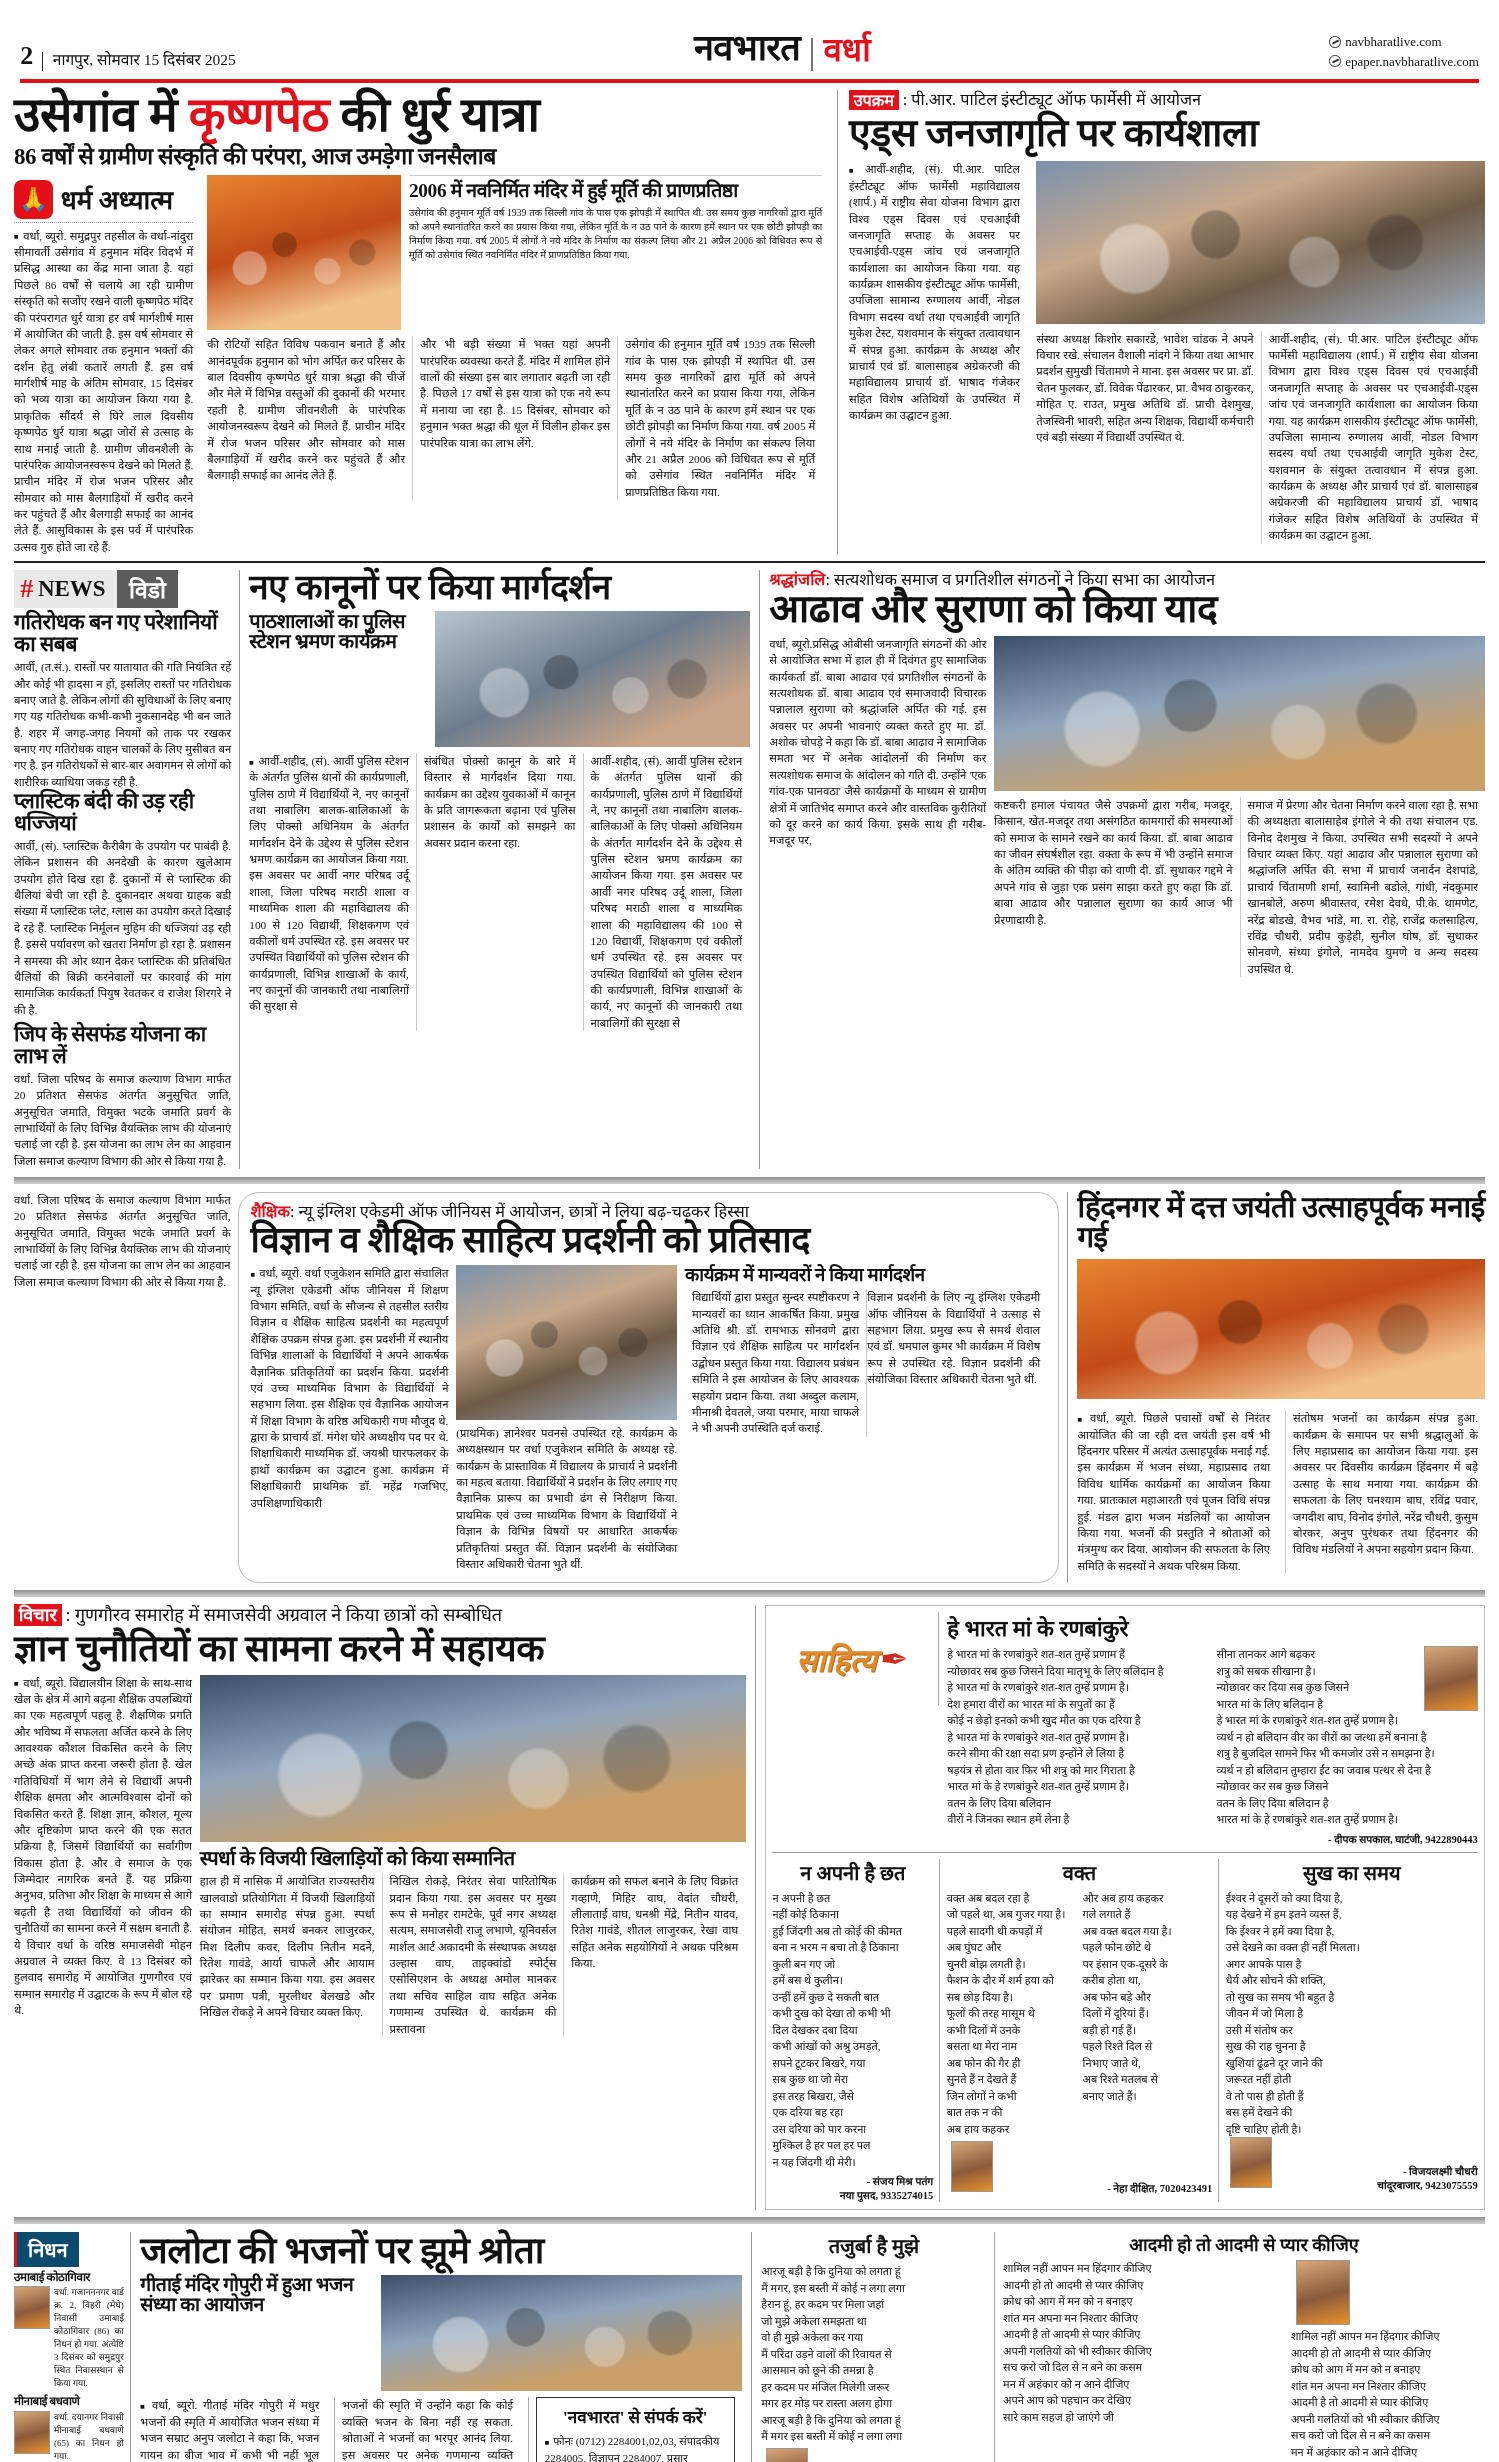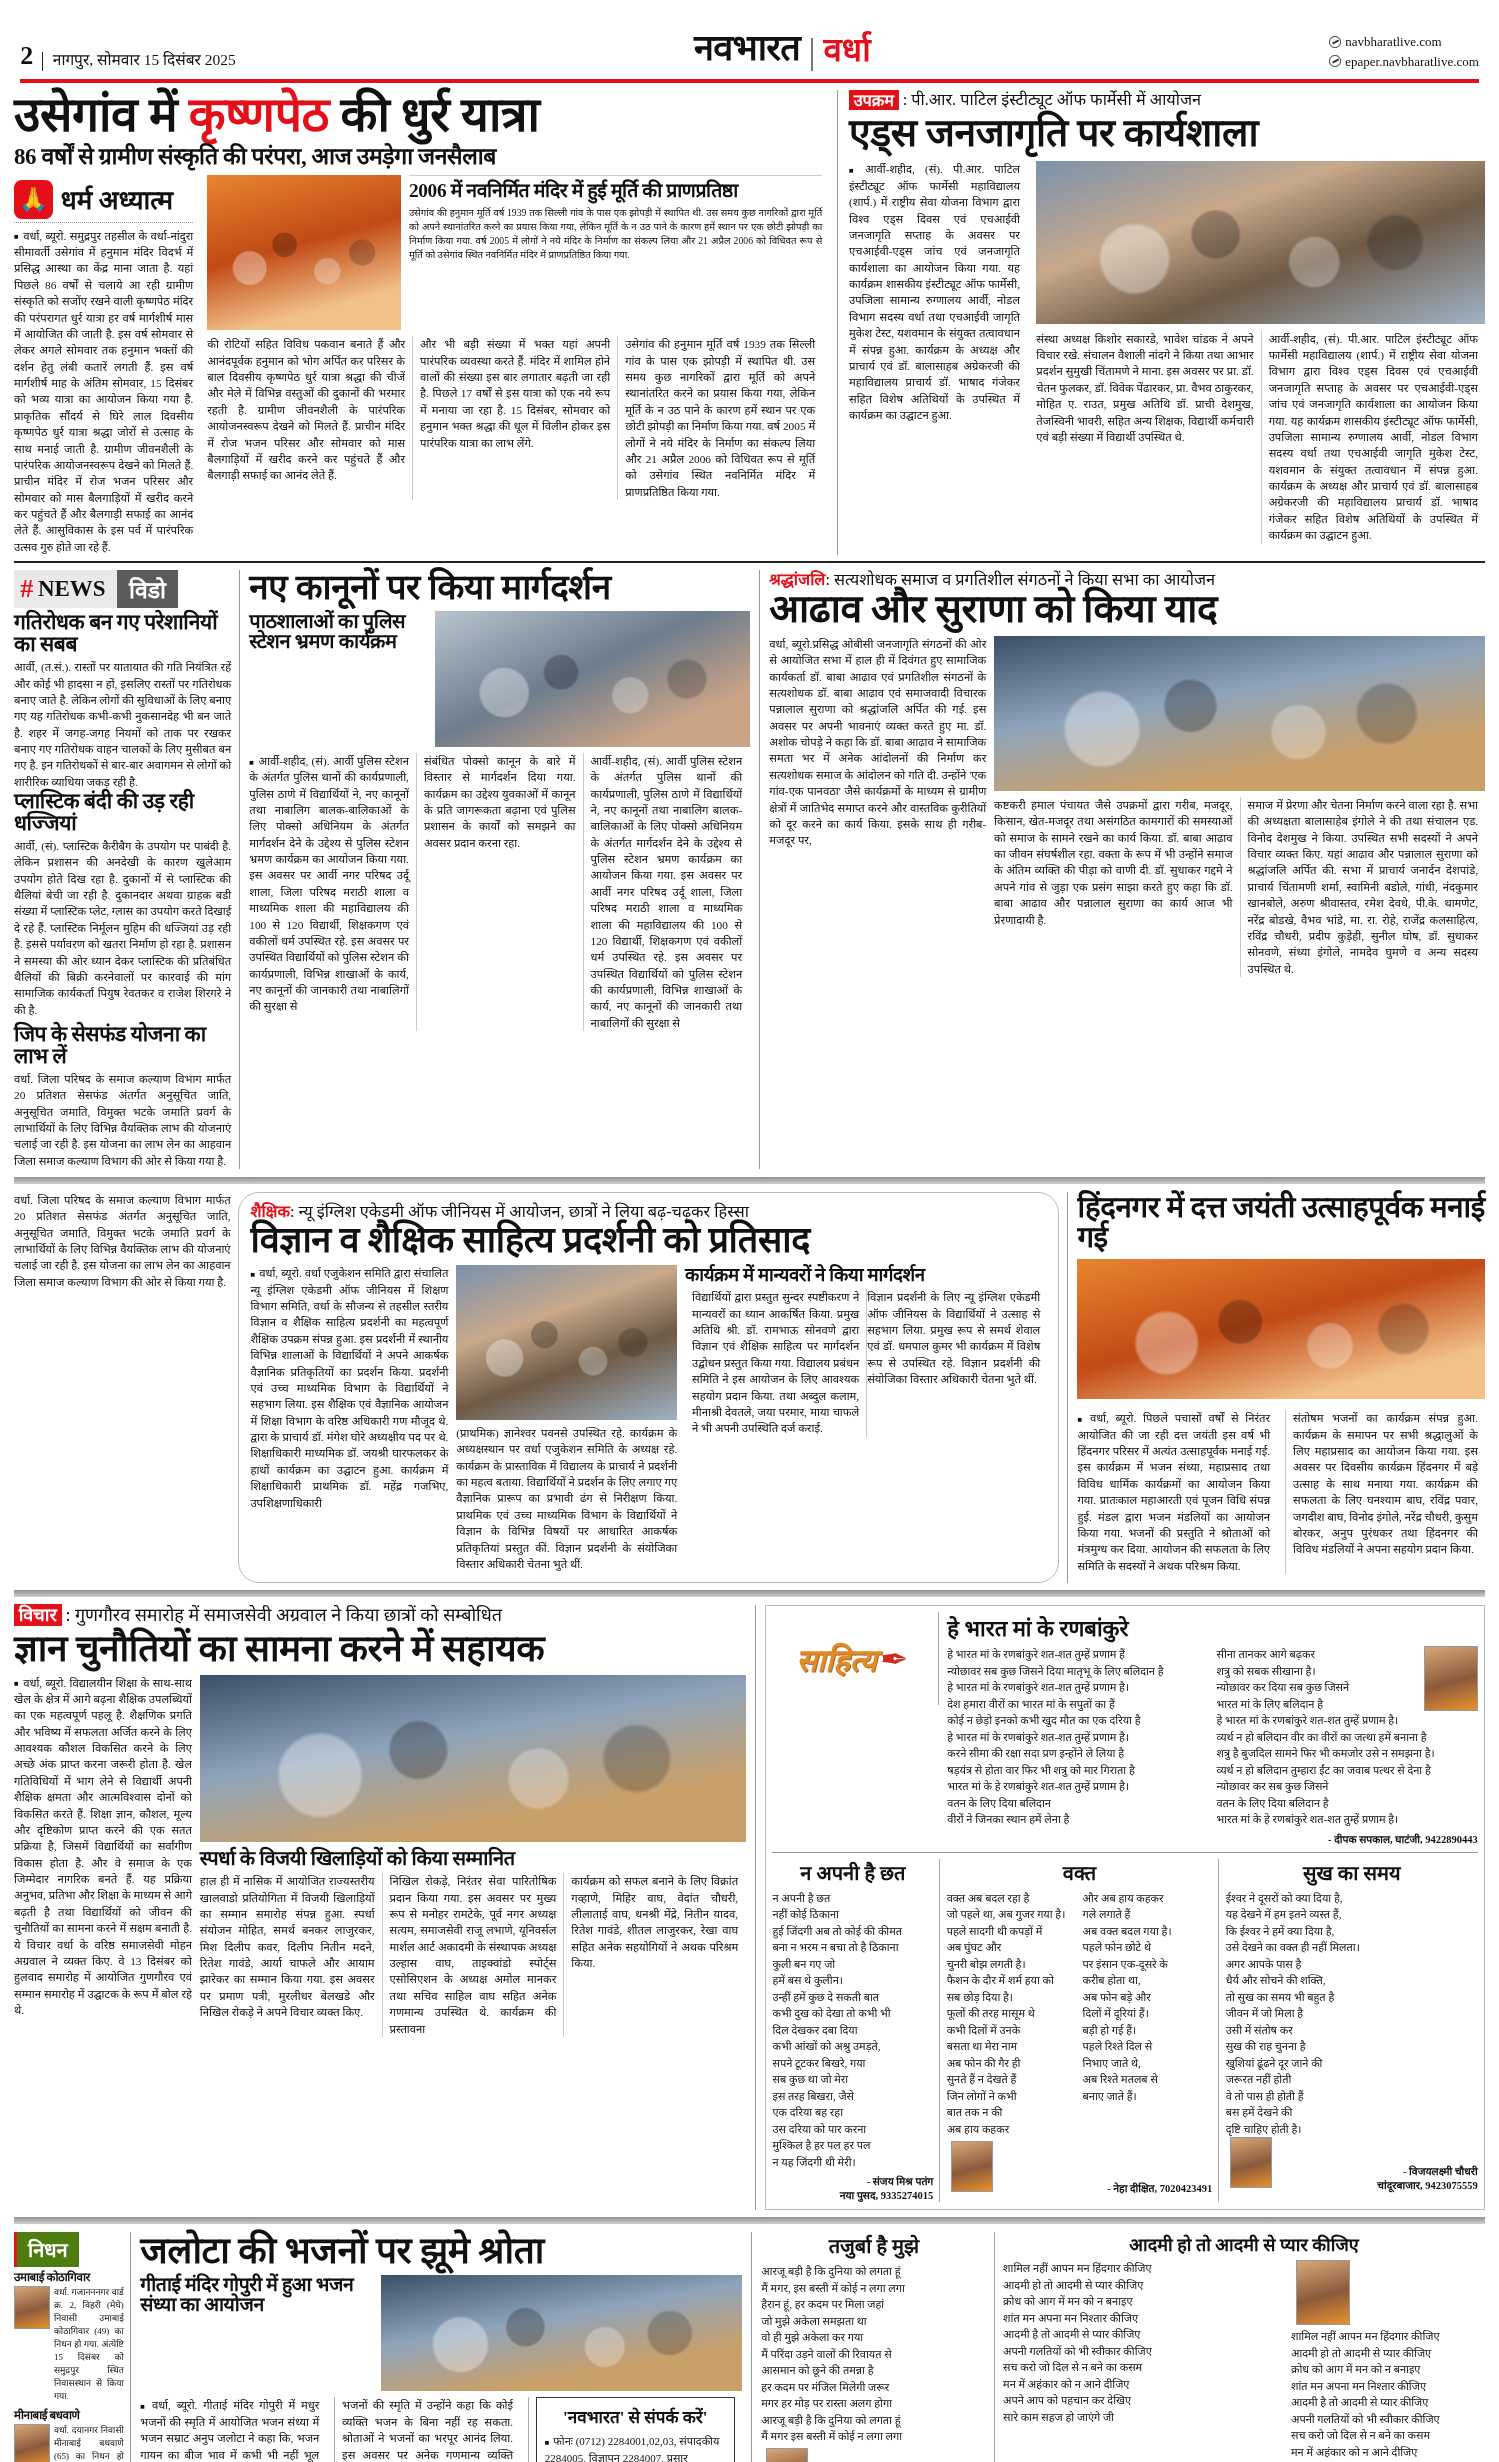--- a/index.html
+++ b/index.html
@@ -58,21 +58,21 @@
   .dharm { display:flex; align-items:center; gap:7.8px; margin:4.7px 0 3.1px 0; }
   .dharm-icon { width:39px; height:39px; background:#e3101a; border-radius:7.8px; display:flex; align-items:center; justify-content:center; color:#fff; font-size:23px; }
   .dharm-label { font-size:26px; font-weight:bold; }
   .dotline { border-top:1.6px dotted #999; margin:3.1px 0 4.7px 0; }
 
   .secbox { border:0.8px solid #bbb; border-radius:21px; padding:9.3px 11px; }
   .shadowbar { height:7px; background:linear-gradient(#8f8f8f,#cfcfcf); margin:7.8px 0; }
   .thinrule { border-top:0.8px solid #999; margin:6.2px 0; }
   .thickrule { border-top:2.3px solid #222; margin:6.2px 0; }
 
-  .nidhan-tag { background:#4d7c0f; color:#fff; font-weight:bold; font-size:20px; padding:3.9px 11px; display:inline-flex; align-items:center; border-left:3.9px solid #e3101a; }
+  .nidhan-tag { background:#0c4a6e; color:#fff; font-weight:bold; font-size:20px; padding:3.9px 11px; display:inline-flex; align-items:center; border-left:3.9px solid #e3101a; }
 
   .sahitya-logo { font-size:31px; font-weight:bold; color:#e08b2a; font-style:italic; text-shadow:0.8px 0.8px 0 #b5651d; }
   .feather { color:#d02b20; font-size:34px; }
 
   .poemtitle { font-size:20px; font-weight:bold; text-align:center; margin-bottom:3.9px; }
   .poem { font-size:11px; line-height:1.5; }
   .poemsig { font-size:10.5px; font-weight:bold; text-align:right; margin-top:3.9px; }
 
   .avatar { width:42px; height:51px; background:linear-gradient(165deg,#d8a878,#8b5a3c 55%,#e8922c); border:0.8px solid #999; float:right; margin:0 0 3.1px 4.7px; }
   .avatar.sq { width:54px; height:65px; }
@@ -448,21 +448,21 @@
   <div style="display:flex;">
 
     <div style="width:116px; padding-right:6.2px;">
       <div style="display:flex; align-items:stretch; margin-bottom:4.7px;">
         <div class="nidhan-tag">निधन</div>
       </div>
       <div style="margin-bottom:6.2px;">
         <div class="hl" style="font-size:11.6px;">उमाबाई कोठागिवार</div>
         <div style="display:flex; gap:3.9px; margin-top:2.3px;">
           <div class="avatar" style="float:none; margin:0; width:36px; height:43px;"></div>
-          <div class="body-txt" style="font-size:9px; flex:1;">वर्धा. गजानननगर वार्ड क्र. 2, विहरी (मेघे) निवासी उमाबाई कोठागिवार (49) का निधन हो गया. अंत्येष्टि 15 दिसंबर को समुद्रपुर स्थित निवासस्थान से किया गया.</div>
+          <div class="body-txt" style="font-size:9px; flex:1;">वर्धा. गजानननगर वार्ड क्र. 2, विहरी (मेघे) निवासी उमाबाई कोठागिवार (86) का निधन हो गया. अंत्येष्टि 3 दिसंबर को समुद्रपुर स्थित निवासस्थान से किया गया.</div>
         </div>
       </div>
       <div style="margin-bottom:6.2px;">
         <div class="hl" style="font-size:11.6px;">मीनाबाई बधवाणे</div>
         <div style="display:flex; gap:3.9px; margin-top:2.3px;">
           <div class="avatar" style="float:none; margin:0; width:36px; height:43px;"></div>
           <div class="body-txt" style="font-size:9px; flex:1;">वर्धा. दयानगर निवासी मीनाबाई बधवाणे (65) का निधन हो गया.</div>
         </div>
       </div>
 

